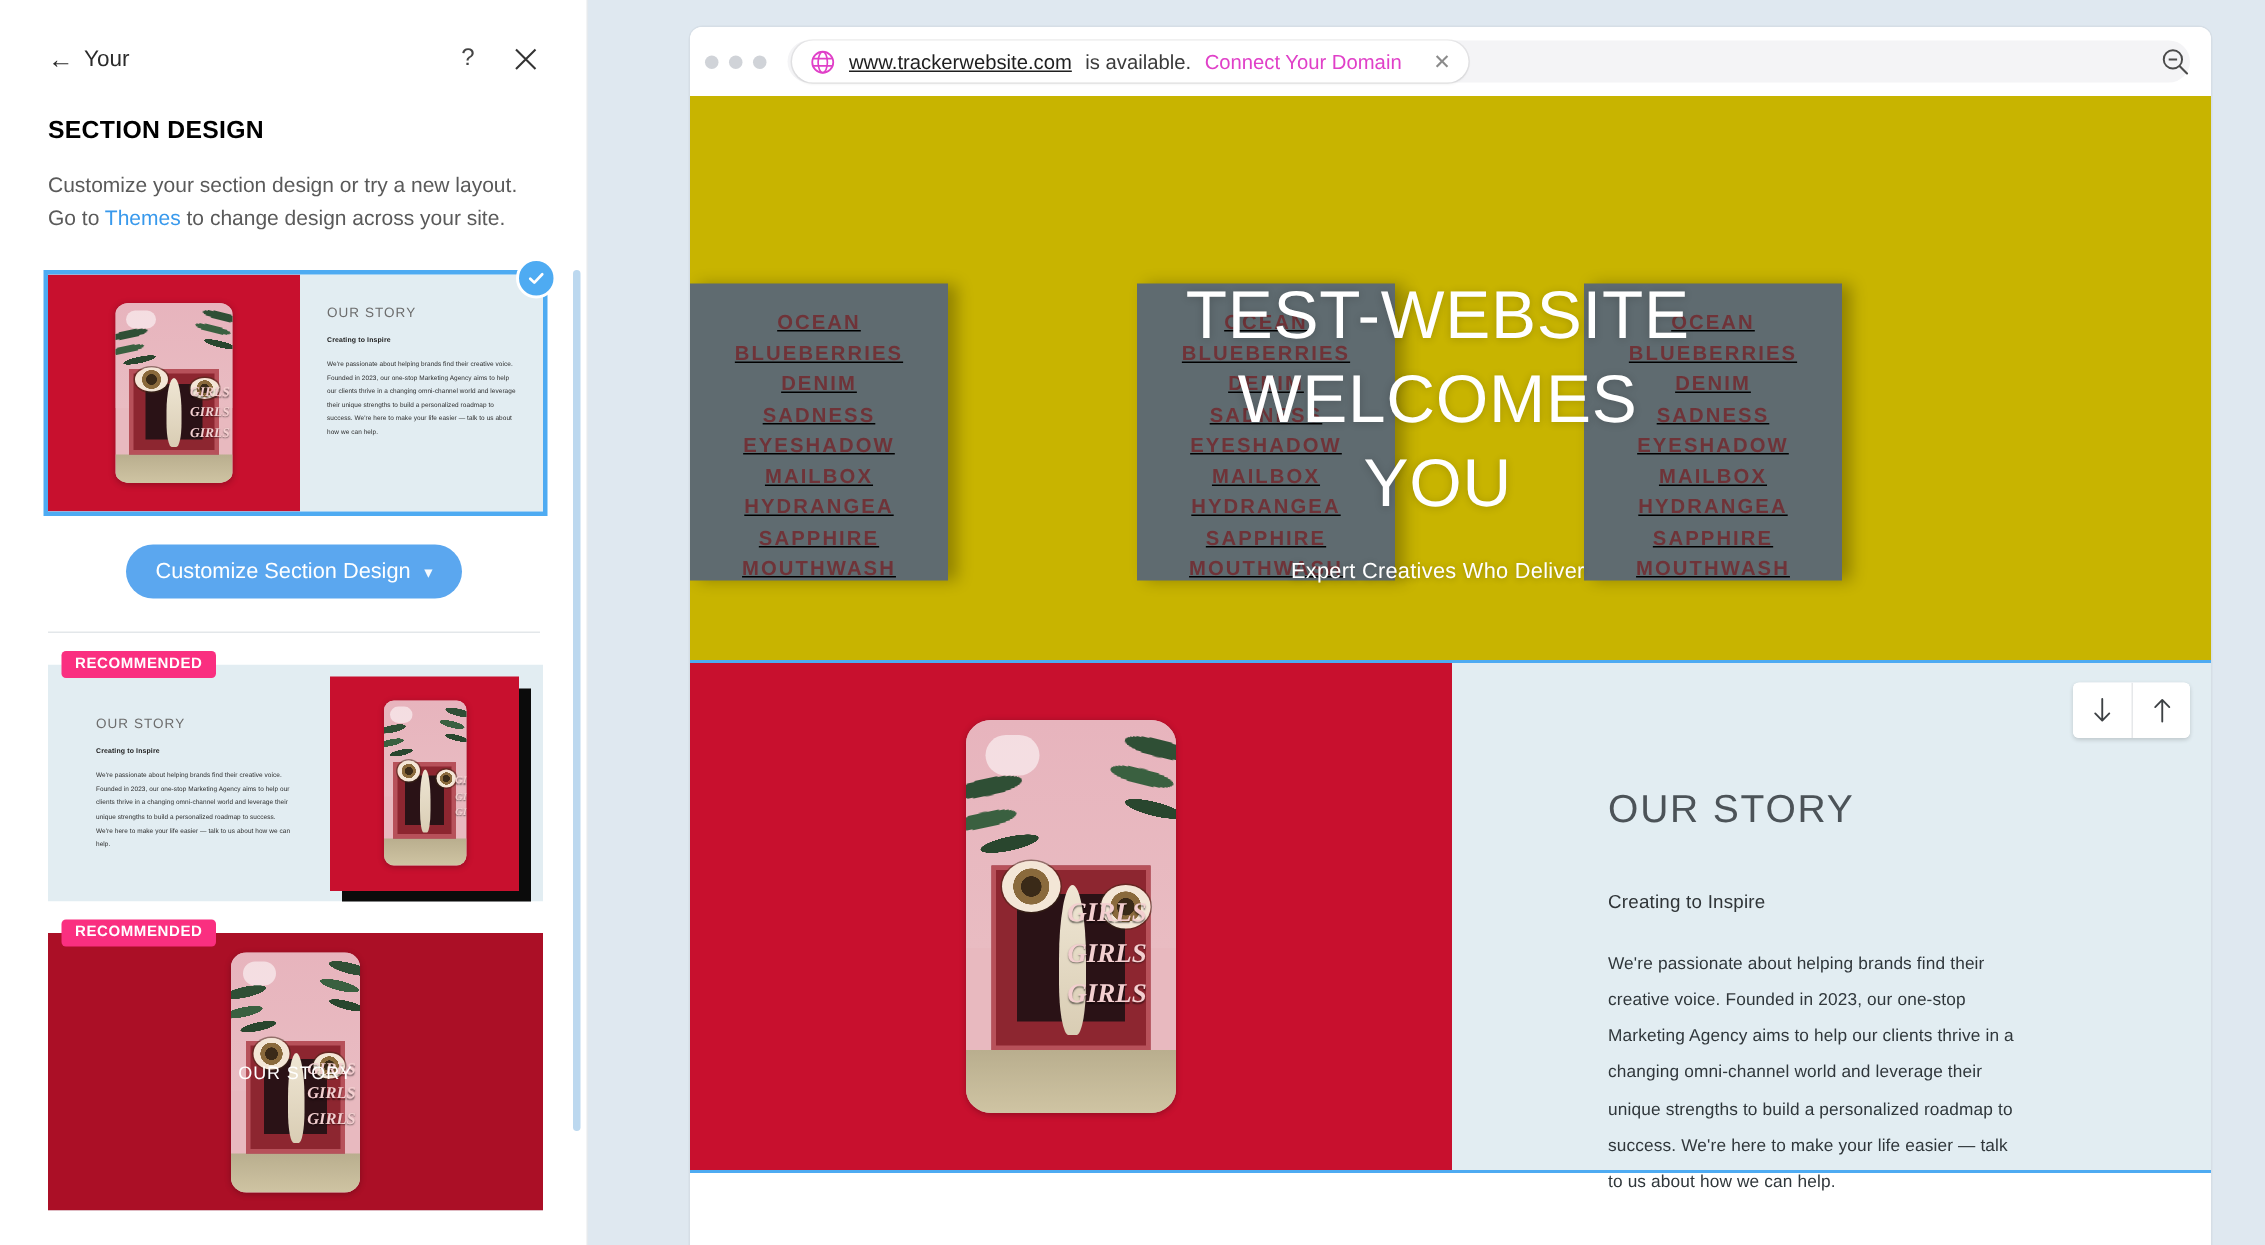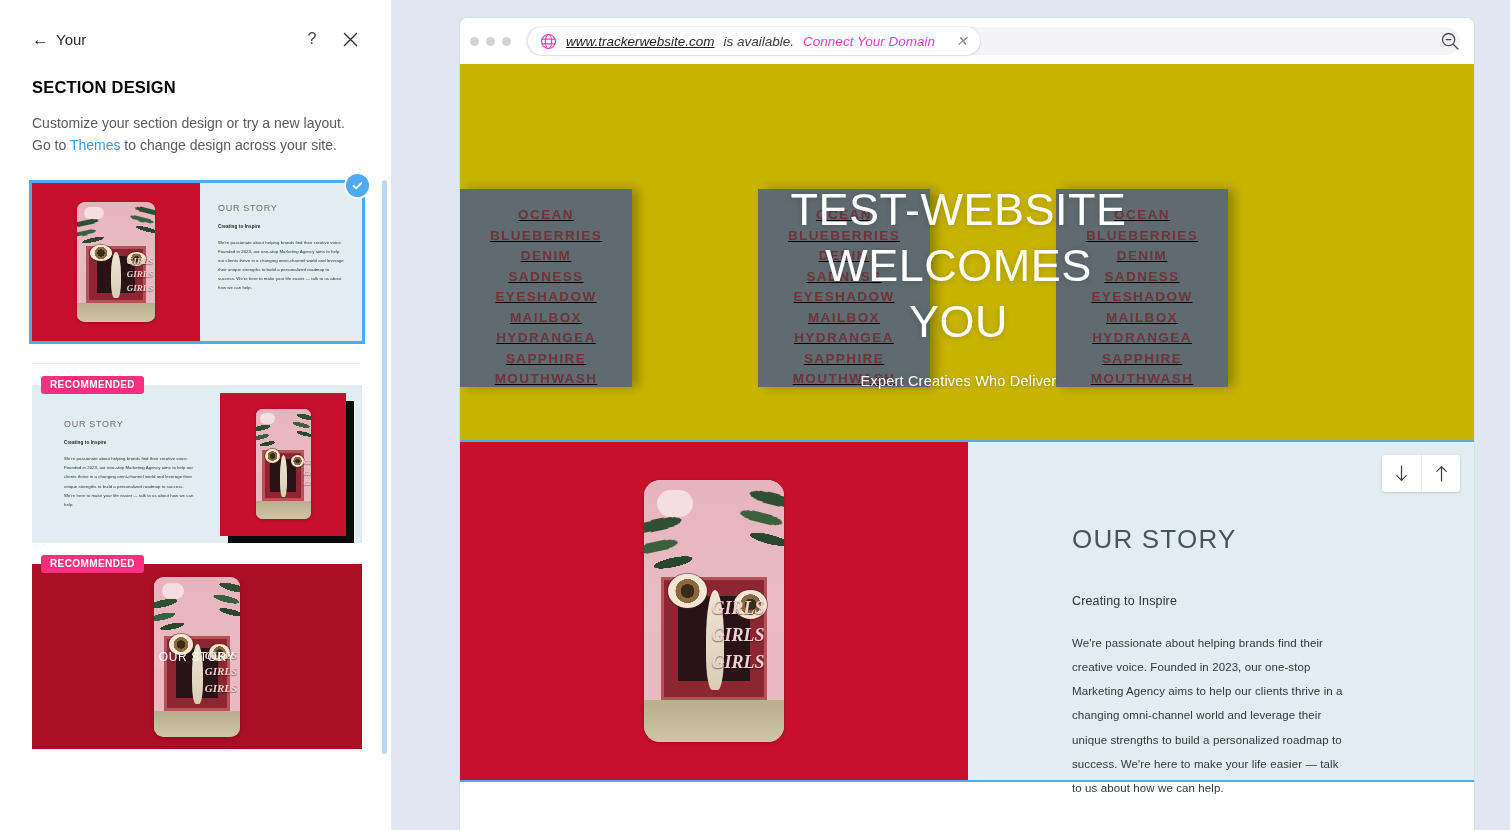--- a/index.html
+++ b/index.html
@@ -190,21 +190,21 @@
     box-shadow: 0 0 0 1px rgba(0,0,0,.04);
   }
   .browser-bar {
     position: relative; height: 46px; background: #fff;
     display: flex; align-items: center; padding: 0 14px 0 10px;
   }
   .dots { display: flex; gap: 7px; margin-right: 14px; }
   .dots i { width: 9px; height: 9px; border-radius: 50%; background: #d0d3d8; display: block; }
   .urlbar {
     flex: 1; height: 28px; background: #f4f4f6; border-radius: 14px;
-    display: flex; align-items: flex-end; padding-left: 3px; position: relative; font-style: italic;
+    display: flex; align-items: flex-end; padding-left: 3px; position: relative;
   }
   .url-pill {
     display: flex; align-items: center; gap: 9px;
     background: #fff; border-radius: 14px; height: 28px; padding: 0 10px 0 12px;
     box-shadow: 0 0 0 1px rgba(0,0,0,.06), 0 1px 2px rgba(0,0,0,.07);
     font-size: 13.5px; color: #2f2f2f; white-space: nowrap;
   }
   .globe-icon svg { display: block; }
   .url-text { text-decoration: underline; color: #1f1f1f; cursor: pointer; }
   .url-avail { color: #3b3b3b; }
@@ -345,20 +345,26 @@
             </div>
             <div class="txt-side">
               <div class="mini-h">OUR STORY</div>
               <div class="mini-sub">Creating to Inspire</div>
               <div class="mini-body">We're passionate about helping brands find their creative voice. Founded in 2023, our one-stop Marketing Agency aims to help our clients thrive in a changing omni-channel world and leverage their unique strengths to build a personalized roadmap to success. We're here to make your life easier — talk to us about how we can help.</div>
             </div>
           </div>
         </div>
       </div>
 
+      <div class="cust-btn-row">
+        <button class="cust-btn">
+          <span>Customize Section Design</span>
+          <span class="chev">▾</span>
+        </button>
+      </div>
 
       <div class="divider"></div>
 
       <div class="rec-wrap">
         <div class="rec-badge">RECOMMENDED</div>
         <div class="card">
           <div class="lay-b">
             <div class="txt-side">
               <div class="mini-h">OUR STORY</div>
               <div class="mini-sub">Creating to Inspire</div>

